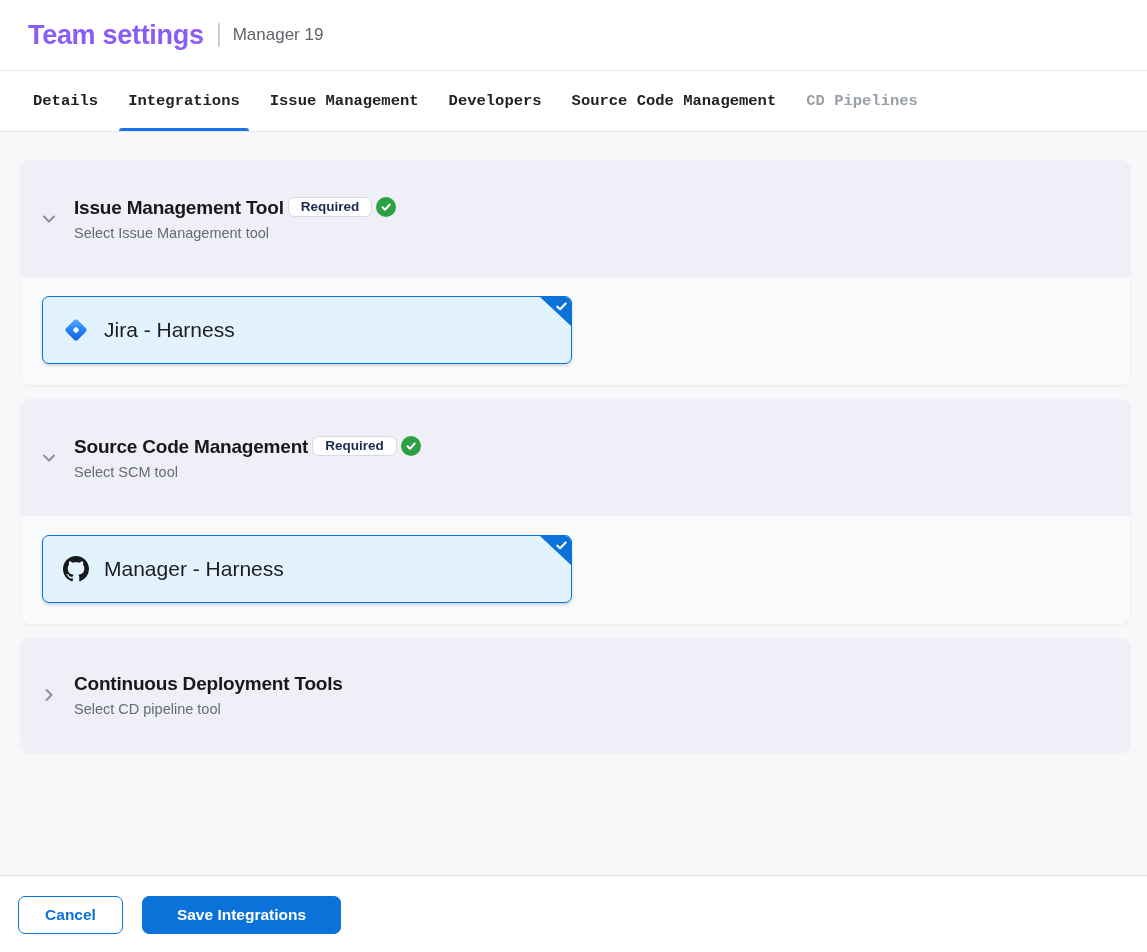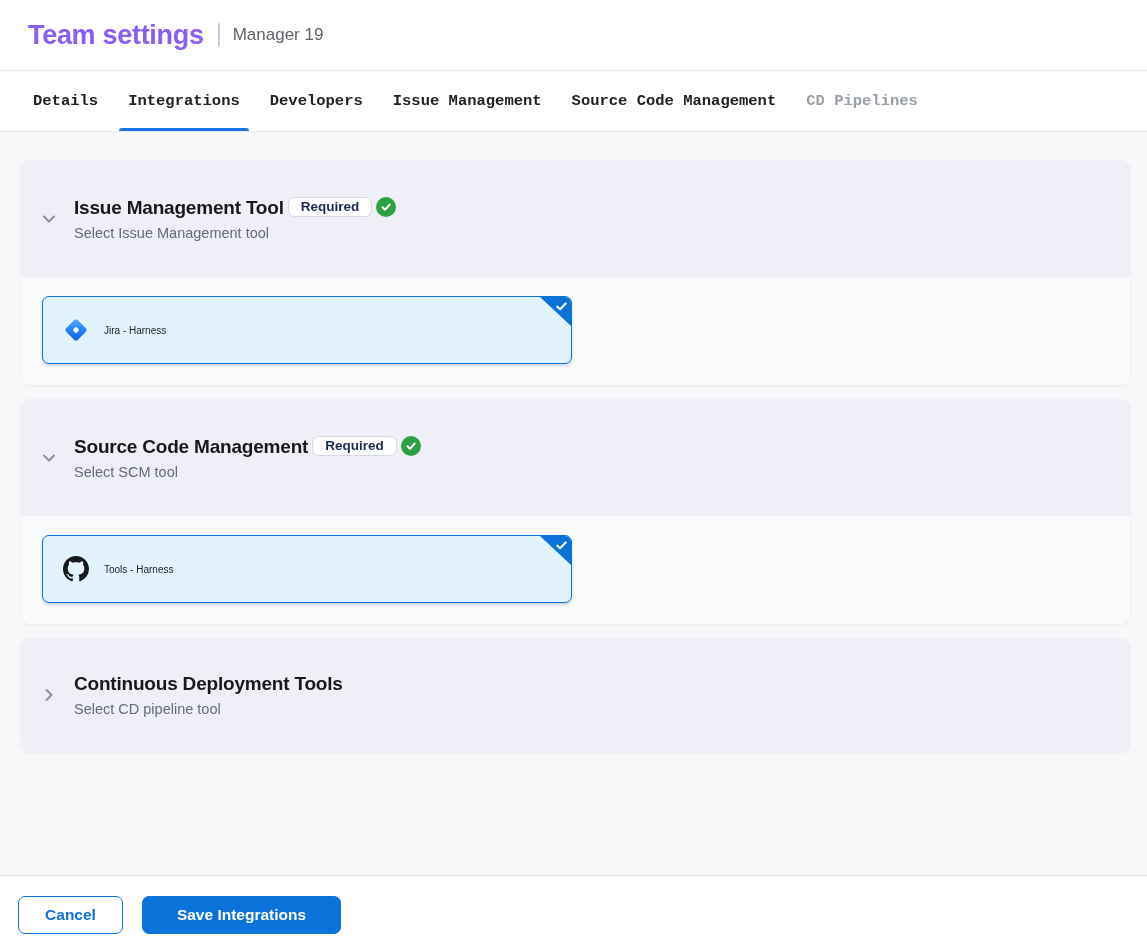--- a/index.html
+++ b/index.html
@@ -117,21 +117,21 @@
     border:1.5px solid var(--primary);
     border-radius:7px;
     display:flex;
     align-items:center;
     gap:15px;
     padding:0 20px;
     cursor:pointer;
     box-shadow:0 2px 3px rgba(90,110,140,0.25);
     overflow:hidden;
   }
-  .option-label { font-size:10px; font-weight:500; color:#1b1d21; }
+  .option-label { font-size:21px; font-weight:500; color:#1b1d21; }
   .corner-check {
     position:absolute;
     top:0; right:0;
     width:31px; height:29px;
     background:var(--primary);
     clip-path:polygon(0 0,100% 0,100% 100%);
   }
   .corner-check svg { position:absolute; top:3px; right:3px; }
   .tool-icon { width:26px; height:26px; flex:0 0 auto; display:flex; align-items:center; justify-content:center; }
 
@@ -176,22 +176,22 @@
 
 <div class="page-header">
   <div class="page-title">Team settings</div>
   <div class="title-sep"></div>
   <div class="page-subtitle">Manager 19</div>
 </div>
 
 <div class="tab-bar">
   <div class="tab">Details</div>
   <div class="tab active">Integrations</div>
+  <div class="tab">Issue Management</div>
   <div class="tab">Developers</div>
-  <div class="tab">Issue Management</div>
   <div class="tab">Source Code Management</div>
   <div class="tab disabled">CD Pipelines</div>
 </div>
 
 <div class="main">
 
   <div class="section">
     <div class="section-header">
       <span class="chevron">
         <svg width="16" height="16" viewBox="0 0 16 16" fill="none">
@@ -256,21 +256,21 @@
         <span class="section-subtitle">Select SCM tool</span>
       </div>
     </div>
     <div class="section-body">
       <div class="option-card">
         <span class="tool-icon">
           <svg width="26" height="26" viewBox="0 0 24 24" fill="#15181c">
             <path d="M12 0C5.37 0 0 5.37 0 12c0 5.31 3.435 9.795 8.205 11.385.6.105.825-.255.825-.57 0-.285-.015-1.23-.015-2.235-3.015.555-3.795-.735-4.035-1.41-.135-.345-.72-1.41-1.23-1.695-.42-.225-1.02-.78-.015-.795.945-.015 1.62.87 1.845 1.23 1.08 1.815 2.805 1.305 3.495.99.105-.78.42-1.305.765-1.605-2.67-.3-5.46-1.335-5.46-5.925 0-1.305.465-2.385 1.23-3.225-.12-.3-.54-1.53.12-3.18 0 0 1.005-.315 3.3 1.23.96-.27 1.98-.405 3-.405s2.04.135 3 .405c2.295-1.56 3.3-1.23 3.3-1.23.66 1.65.24 2.88.12 3.18.765.84 1.23 1.905 1.23 3.225 0 4.605-2.805 5.625-5.475 5.925.435.375.81 1.095.81 2.22 0 1.605-.015 2.895-.015 3.3 0 .315.225.69.825.57A12.02 12.02 0 0 0 24 12c0-6.63-5.37-12-12-12z"></path>
           </svg>
         </span>
-        <span class="option-label">Tools - Harness</span>
+        <span class="option-label">Manager - Harness</span>
         <span class="corner-check">
           <svg width="13" height="13" viewBox="0 0 14 14" fill="none">
               <path d="M2.5 7.2 5.5 10 11.5 3.7" stroke="#fff" stroke-width="2.2" stroke-linecap="round" stroke-linejoin="round"></path>
             </svg>
         </span>
       </div>
     </div>
   </div>
 
   <div class="section collapsed">

